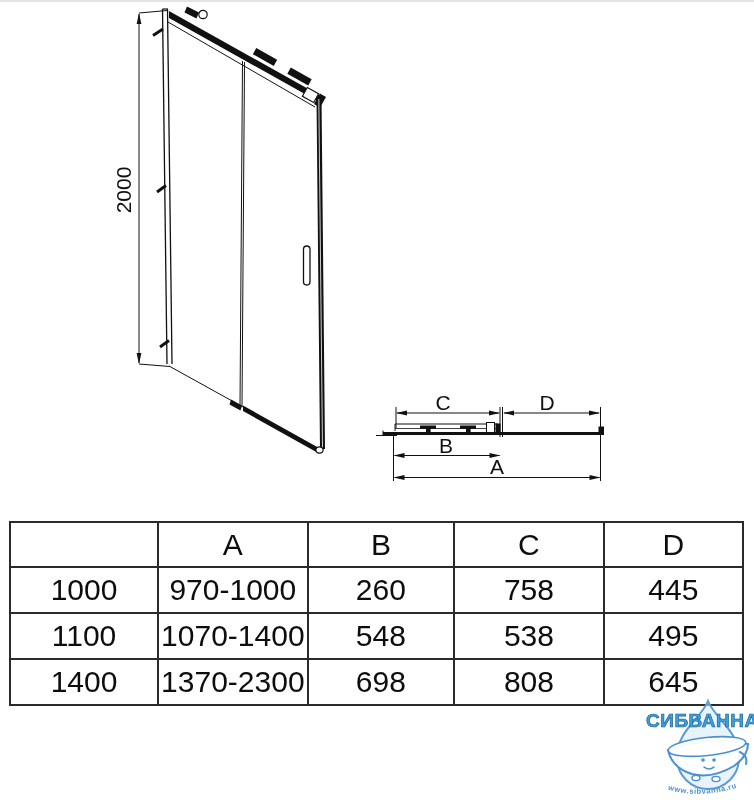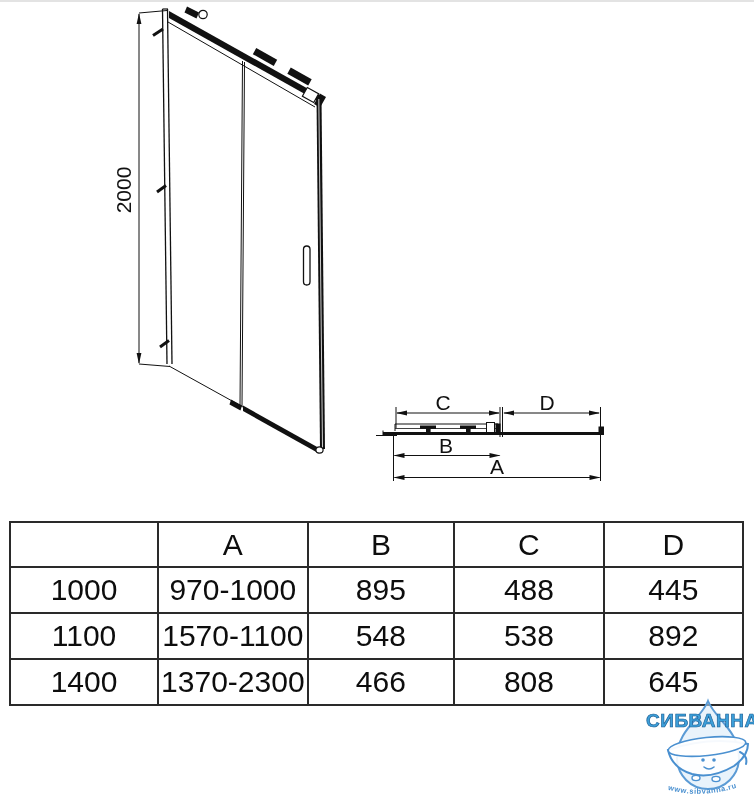--- a/index.html
+++ b/index.html
@@ -167,35 +167,35 @@
         <th>A</th>
         <th>B</th>
         <th>C</th>
         <th>D</th>
       </tr>
     </thead>
     <tbody>
       <tr>
         <td>1000</td>
         <td>970-1000</td>
-        <td>895</td>
-        <td>488</td>
+        <td>260</td>
+        <td>758</td>
         <td>445</td>
       </tr>
       <tr>
         <td>1100</td>
-        <td>1570-1100</td>
+        <td>1070-1400</td>
         <td>548</td>
         <td>538</td>
-        <td>892</td>
+        <td>495</td>
       </tr>
       <tr>
         <td>1400</td>
         <td>1370-2300</td>
-        <td>466</td>
+        <td>698</td>
         <td>808</td>
         <td>645</td>
       </tr>
     </tbody>
   </table>
 
   <svg id="watermark" width="110" height="114" viewBox="0 0 110 114">
     <g>
       <path d="M64,15 C57,33 33,44 33,72 A31,31 0 1 0 95,72 C95,44 71,33 64,15 Z" fill="#d7e9f8" fill-opacity="0.55" stroke="#5b9bd5" stroke-width="2"></path>
     </g>

